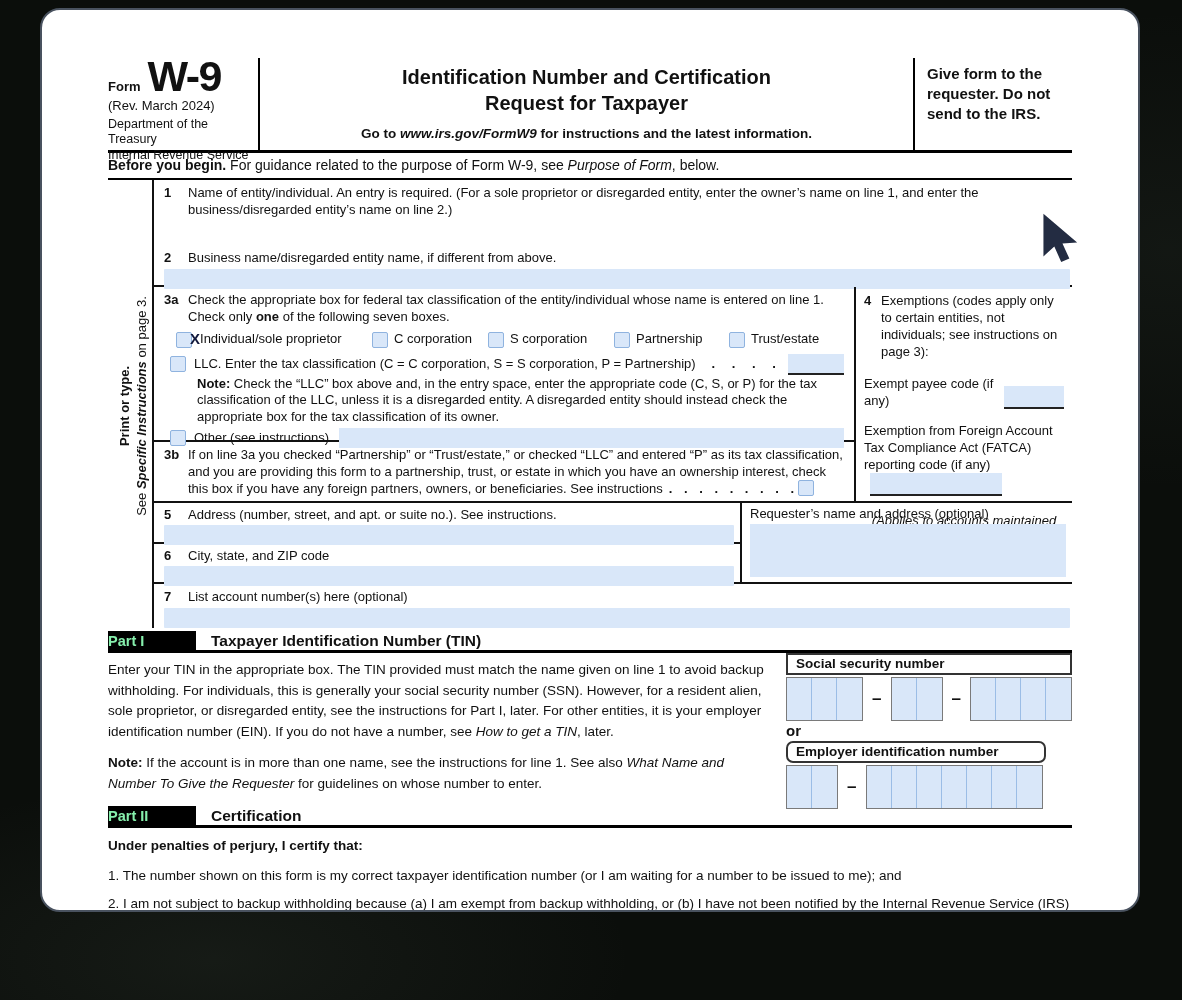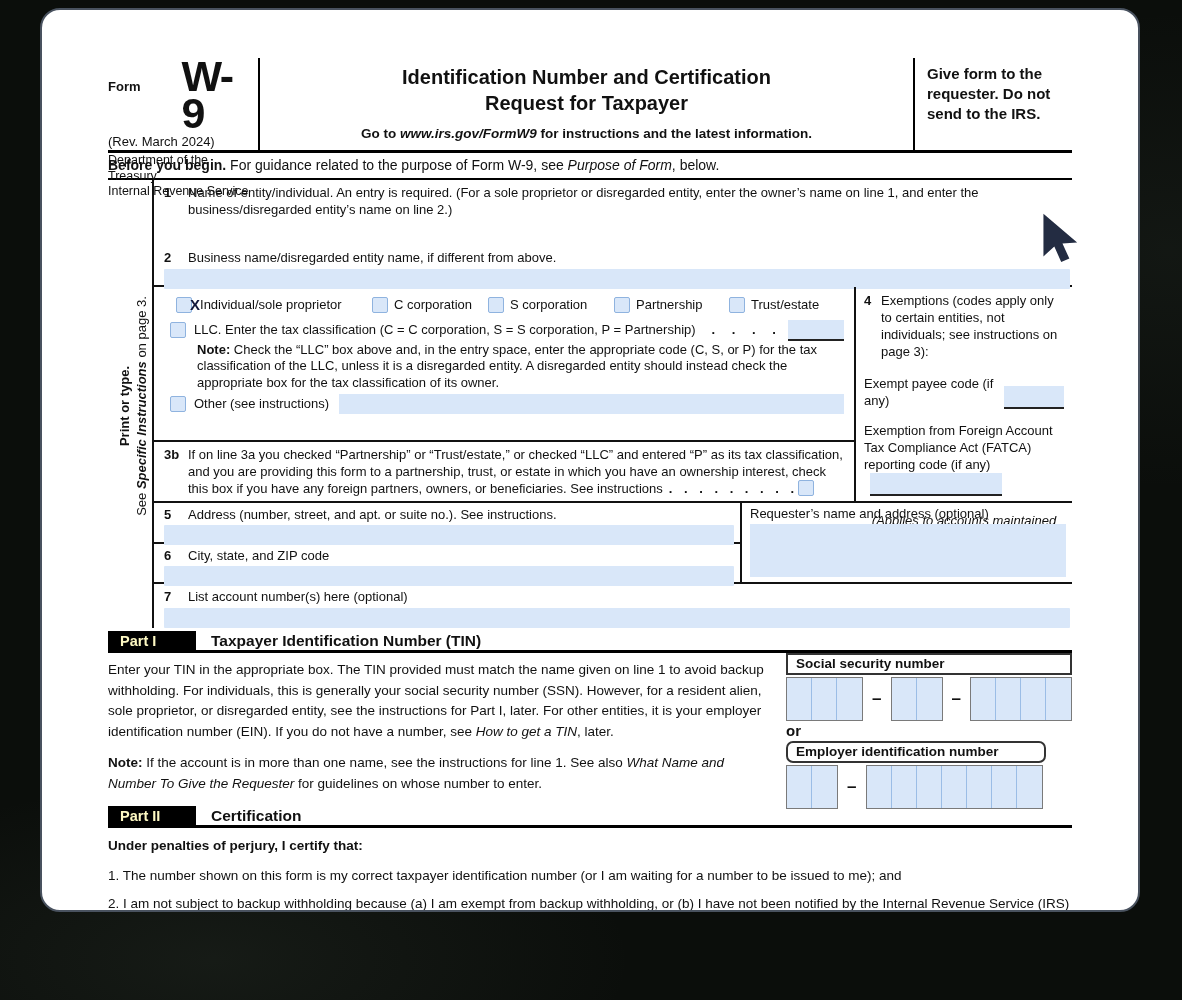--- a/index.html
+++ b/index.html
@@ -18,21 +18,21 @@
   .card{
     position:absolute;left:40px;top:8px;width:1100px;height:904px;
     background:#fff;border-radius:20px;border:2px solid #49525f;
     padding:0 66px;overflow:hidden;
   }
   
   .hdr{display:flex;margin-top:48px;height:92px;}
   .hdr-left{width:152px;border-right:2px solid #000;padding-right:6px;}
   .formw9{display:flex;align-items:baseline;gap:7px;}
   .form-word{font-size:13px;font-weight:bold;}
-  .w9{font-size:43px;font-weight:800;letter-spacing:-1.5px;line-height:0.85;margin-left:34px;}
+  .w9{font-size:43px;font-weight:800;letter-spacing:-1.5px;line-height:0.85;}
   .rev{font-size:13px;margin-top:3px;}
   .dept{font-size:12.5px;line-height:1.25;margin-top:4px;}
   .hdr-center{flex:1;border-right:2px solid #000;text-align:center;padding-top:6px;}
   .title{font-size:20px;font-weight:bold;line-height:1.3;}
   .goto{font-size:13.5px;font-weight:bold;margin-top:10px;}
   .goto i{font-style:italic;}
   .hdr-right{width:157px;padding:6px 0 4px 12px;font-size:15px;font-weight:bold;line-height:1.32;}
   .rule-thick{border-bottom:3px solid #000;}
   .before{font-size:14px;padding:4px 0 5px;border-bottom:2.5px solid #000;}
   .before b{font-weight:bold;} .before i{font-style:italic;}
@@ -88,21 +88,21 @@
   .r56-left{width:586px;}
   .r5{height:41px;border-bottom:2px solid #111;padding:3px 6px 0 10px;}
   .r5 .blue-input,.r6 .blue-input{margin-top:2px;}
   .r6{height:38px;padding:3px 6px 0 10px;}
   .r56-right{flex:1;border-left:2px solid #111;padding:3px 6px 0 8px;}
   .req-box{margin-top:3px;height:53px;background:var(--field-blue);}
   .r7{height:44px;padding:4px 2px 0 10px;}
   .r7 .blue-input{margin-top:3px;}
   
   .partbar{display:flex;border-bottom:3px solid #000;margin-top:3px;height:22px;}
-  .badge{background:#000;color:#fef9c3;font-weight:bold;font-size:14.5px;width:88px;display:flex;align-items:center;padding-left:12px;flex:none;text-align:center;}
+  .badge{background:#000;color:#86efac;font-weight:bold;font-size:14.5px;width:88px;display:flex;align-items:center;padding-left:0;flex:none;text-align:center;}
   .pb-title{font-weight:bold;font-size:15.5px;padding-left:15px;display:flex;align-items:center;}
   
   .p1body{display:flex;height:150px;}
   .p1text{width:670px;font-size:13.5px;line-height:20.5px;padding-top:7px;}
   .p1text i{font-style:italic;} .p1text b{font-weight:bold;}
   .para2{margin-top:11px;}
   .tin{flex:1;padding-left:16px;font-size:13.5px;}
   .tin-label-box{border:2px solid #333;font-weight:bold;padding:1px 0 2px 8px;}
   .tin-label-box.ein{width:260px;border-radius:7px;}
   .cells{display:flex;align-items:center;height:47px;}
@@ -168,20 +168,24 @@
         <div class="lblrow">
           <span class="lnum">2</span>
           <span>Business name/disregarded entity name, if different from above.</span>
         </div>
         <div class="blue-input"></div>
       </div>
 
       <div class="r3">
         <div class="r3-left">
           <div class="r3a">
+            <div class="lblrow">
+              <span class="lnum">3a</span>
+              <span><span>Check the appropriate box for federal tax classification of the entity/individual whose name is entered on line 1. Check only </span><b>one</b><span> of the following seven boxes.</span></span>
+            </div>
             <div class="cbrow">
               <span class="cbitem">
                 <span class="cbox"></span>
                   <b class="xmark">X</b>
                   <span class="cblabel">Individual/sole proprietor</span>
               </span>
               <span class="cbitem">
                 <span class="cbox"></span>
                   <b class="xmark"></b>
                   <span class="cblabel">C corporation</span>

